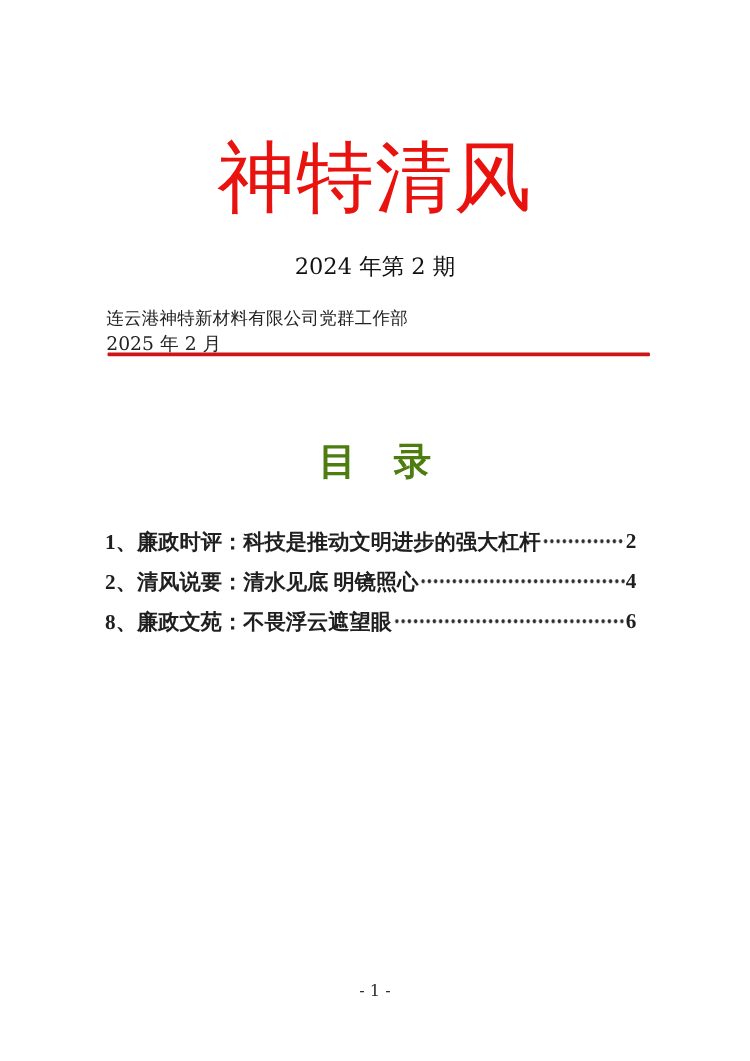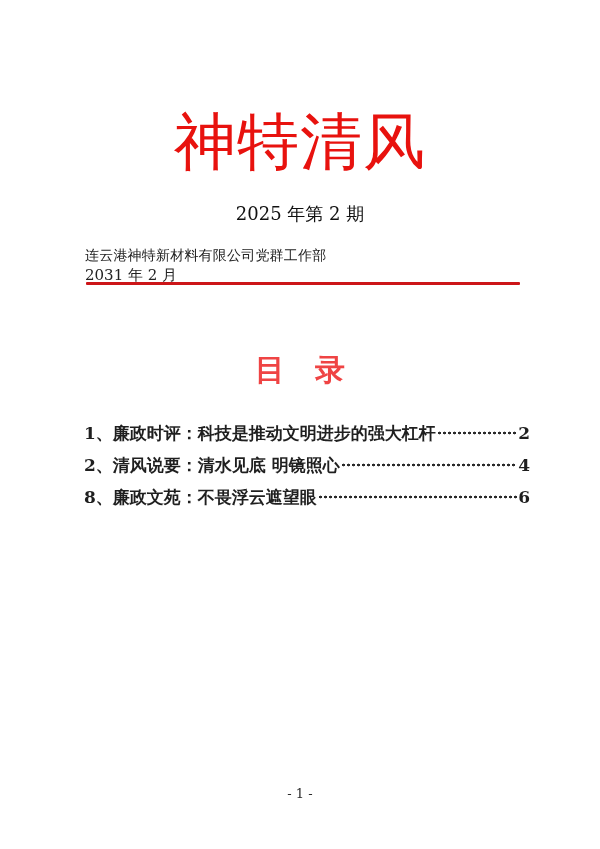--- a/index.html
+++ b/index.html
@@ -73,28 +73,29 @@
   }
   .toc-heading {
     position: absolute;
     top: 348px;
     left: 0;
     width: 100%;
     text-align: center;
     font-size: 30px;
     line-height: 44px;
     font-weight: 700;
-    color: #ef4444;
+    color: #4d7c0f;
     white-space: pre;
   }
   .toc {
     position: absolute;
     top: 417px;
     left: 84px;
-    right: 70px;
+    right: 91px;
+    font-family: Liberation Serif, serif;
   }
   .toc-item {
     display: flex;
     align-items: center;
     height: 32px;
     font-size: 17px;
     font-weight: 700;
     color: #1f1f1f;
     white-space: nowrap;
   }
@@ -125,25 +126,25 @@
     color: #2b2b2b;
   }
 </style>
 </head>
 <body>
 
 <div class="page">
 
   <div class="doc-title">神特清风</div>
 
-  <div class="issue">2025 年第 2 期</div>
+  <div class="issue">2024 年第 2 期</div>
 
   <div class="masthead">
     <span class="publisher">连云港神特新材料有限公司党群工作部</span>
-    <span class="pub-date">2031 年 2 月</span>
+    <span class="pub-date">2025 年 2 月</span>
   </div>
 
   <div class="rule"></div>
 
   <div class="toc-heading">目　录</div>
 
   <div class="toc">
     <div class="toc-item">
       <span class="toc-label">1、廉政时评：科技是推动文明进步的强大杠杆</span>
       <span class="leader"></span>

